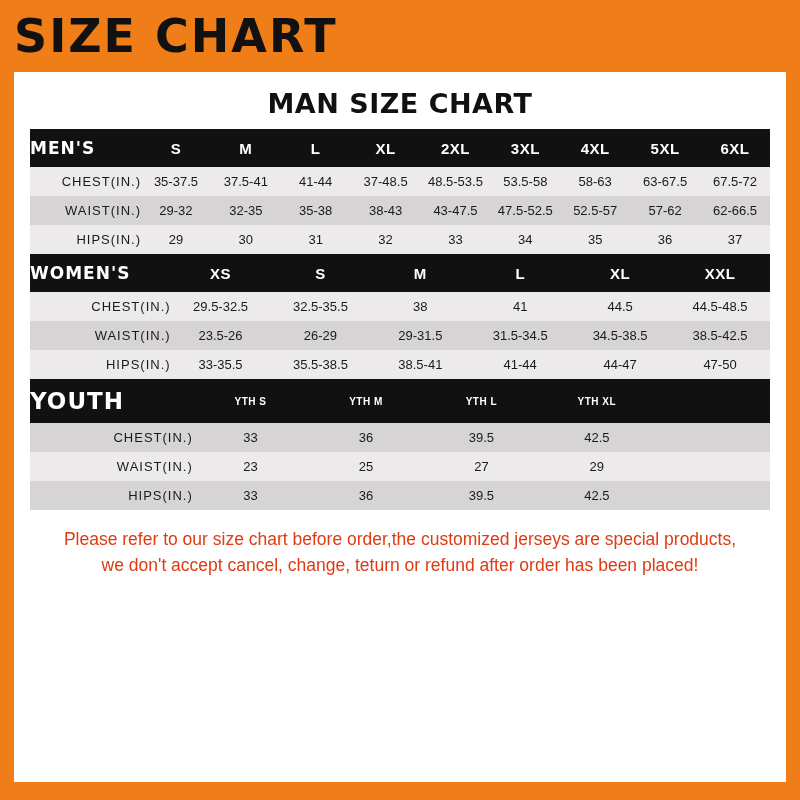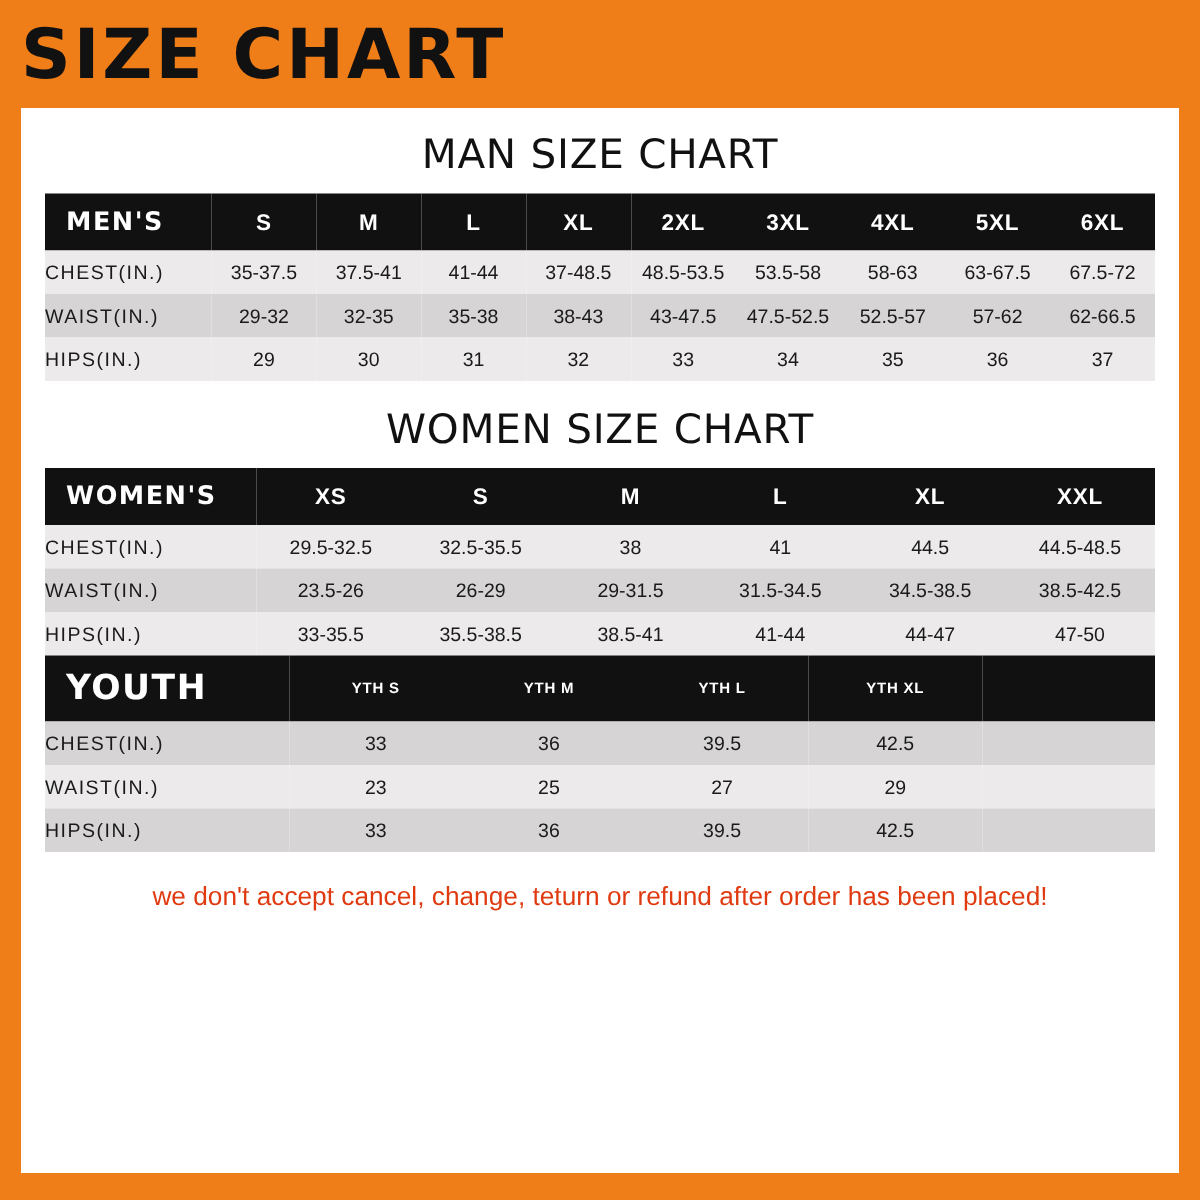--- a/index.html
+++ b/index.html
@@ -36,21 +36,21 @@
     letter-spacing: 2px;
     color: #111111;
     line-height: 1;
   }
   .content {
     padding: 0 16px;
   }
   .section-title {
     text-align: center;
     font-family: "DejaVu Sans", sans-serif;
-    font-weight: normal;
+    font-weight: bold;
     font-size: 27px;
     color: #111111;
     letter-spacing: 0.5px;
   }
   .t-man { margin: 16px 0 10px; }
   .t-women { margin: 17px 0 10px; }
   .t-youth { margin: 18px 0 10px; }
 
   table {
     width: 100%;
@@ -66,30 +66,30 @@
   thead th {
     background: #111111;
     color: #ffffff;
     font-weight: bold;
     font-size: 15px;
     padding: 9px 0;
     letter-spacing: 0.5px;
   }
   thead th.rowhead {
     text-align: left;
-    padding-left: 14px;
+    padding-left: 0;
     font-family: "DejaVu Sans", sans-serif;
     font-size: 17px;
     letter-spacing: 1px;
   }
   tbody td {
     padding: 7px 0;
   }
   tbody td.rowhead {
-    text-align: left;
+    text-align: right;
     letter-spacing: 1px;
     font-size: 13px;
     color: #1a1a1a;
   }
   tbody tr.odd td { background: #eceaea; }
   tbody tr.even td { background: #d6d4d4; }
 
   
   table.men col.c0 { width: 15%; }
   table.women col.c0 { width: 19%; }
@@ -187,21 +187,20 @@
           <td>32</td>
           <td>33</td>
           <td>34</td>
           <td>35</td>
           <td>36</td>
           <td>37</td>
         </tr>
       </tbody>
     </table>
 
-    <div class="section-title t-women">WOMEN SIZE CHART</div>
     <table class="women">
       <colgroup>
           <col class="c0">
           <col>
           <col>
           <col>
           <col>
           <col>
           <col>
         </colgroup>
@@ -288,19 +287,20 @@
           <td>33</td>
           <td>36</td>
           <td>39.5</td>
           <td>42.5</td>
           <td></td>
         </tr>
       </tbody>
     </table>
 
     <div class="footer-note">
+      <div>Please refer to our size chart before order,the customized jerseys are special products,</div>
       <div>we don't accept cancel, change, teturn or refund after order has been placed!</div>
     </div>
 
   </div>
 
   <div class="bottom-bar"></div>
 </div>
 
 </body></html>

